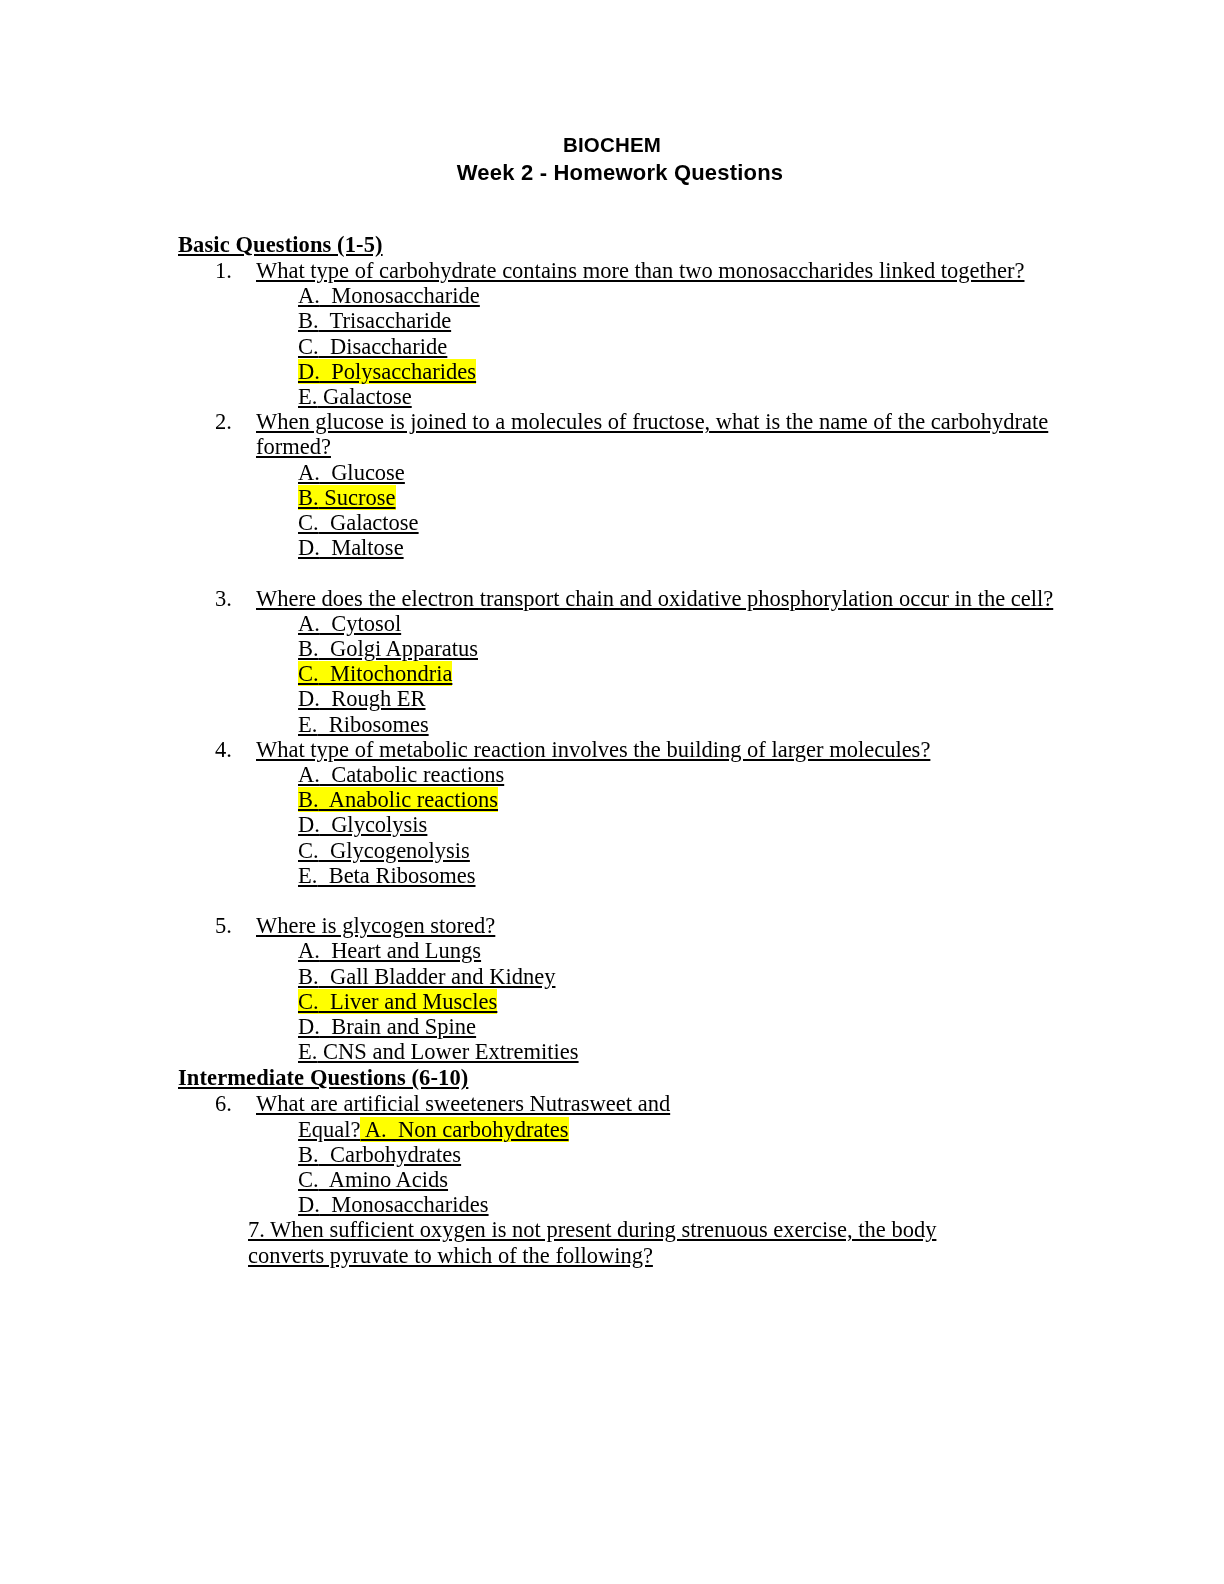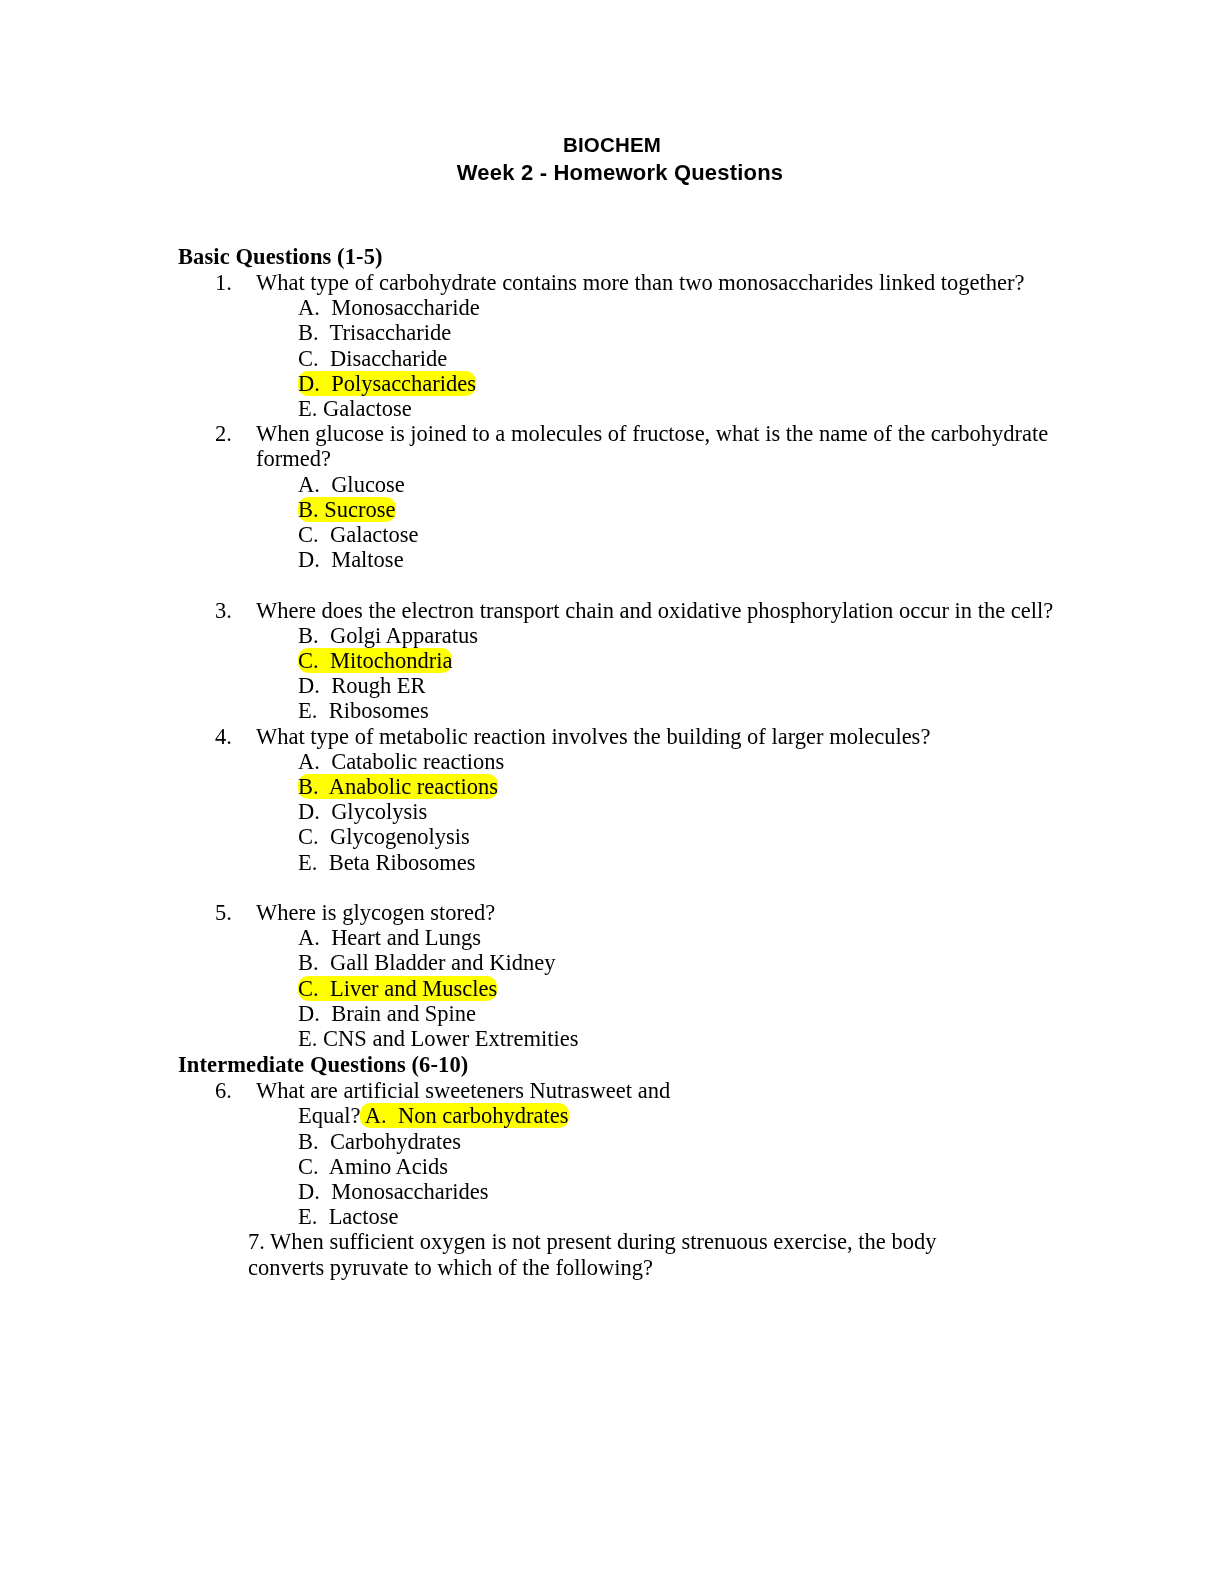--- a/index.html
+++ b/index.html
@@ -47,24 +47,25 @@
     letter-spacing: 0.2px;
     line-height: 30px;
     margin: 0;
     padding-left: 16px;
   }
 
   
   .content {
     position: absolute;
     left: 178px;
-    top: 243px;
+    top: 231px;
     width: 900px;
     font-size: 22.5px;
     line-height: 25.2px;
+    text-decoration: underline;
   }
 
   .section-heading {
     font-weight: bold;
     font-size: 22.5px;
     line-height: 27px;
     margin: 0;
     letter-spacing: 0.1px;
   }
 
@@ -94,21 +95,20 @@
   }
   .option {
     display: block;
     margin: 0;
     padding-left: 120px;  
     white-space: pre;
   }
 
   .hl {
     background-color: #ffff00;
-    border-radius: 10px;
   }
 
   
   .spacer {
     display: block;
     height: 25.2px;
   }
 
   
   .q7 {
@@ -160,20 +160,21 @@
     </div>
 
     <span class="spacer"></span>
 
     <div class="question">
       <div class="question-row">
         <span class="q-number">3.</span>
         <span class="q-text">Where does the electron transport chain and oxidative phosphorylation occur in the cell?</span>
       </div>
       <div class="options">
+        <div class="option"><span>A.</span><span>  Cytosol</span></div>
         <div class="option"><span>B.</span><span>  Golgi Apparatus</span></div>
         <div class="option"><span class="hl"><span>C.</span><span>  Mitochondria</span></span></div>
         <div class="option"><span>D.</span><span>  Rough ER</span></div>
         <div class="option"><span>E.</span><span>  Ribosomes</span></div>
       </div>
     </div>
 
     <div class="question">
       <div class="question-row">
         <span class="q-number">4.</span>
@@ -209,20 +210,19 @@
     <div class="question">
       <div class="question-row">
         <span class="q-number">6.</span>
         <span class="q-text">What are artificial sweeteners Nutrasweet and</span>
       </div>
       <div class="options">
         <div class="option"><span>Equal?</span><span class="hl"> A.  Non carbohydrates</span></div>
         <div class="option"><span>B.</span><span>  Carbohydrates</span></div>
         <div class="option"><span>C.</span><span>  Amino Acids</span></div>
         <div class="option"><span>D.</span><span>  Monosaccharides</span></div>
-        <div class="option"><span>E.</span><span>  Lactose</span></div>
       </div>
     </div>
 
     <div class="q7">7. When sufficient oxygen is not present during strenuous exercise, the body converts pyruvate to which of the following?</div>
 
   </div>
 </div>
 
 </body></html>

